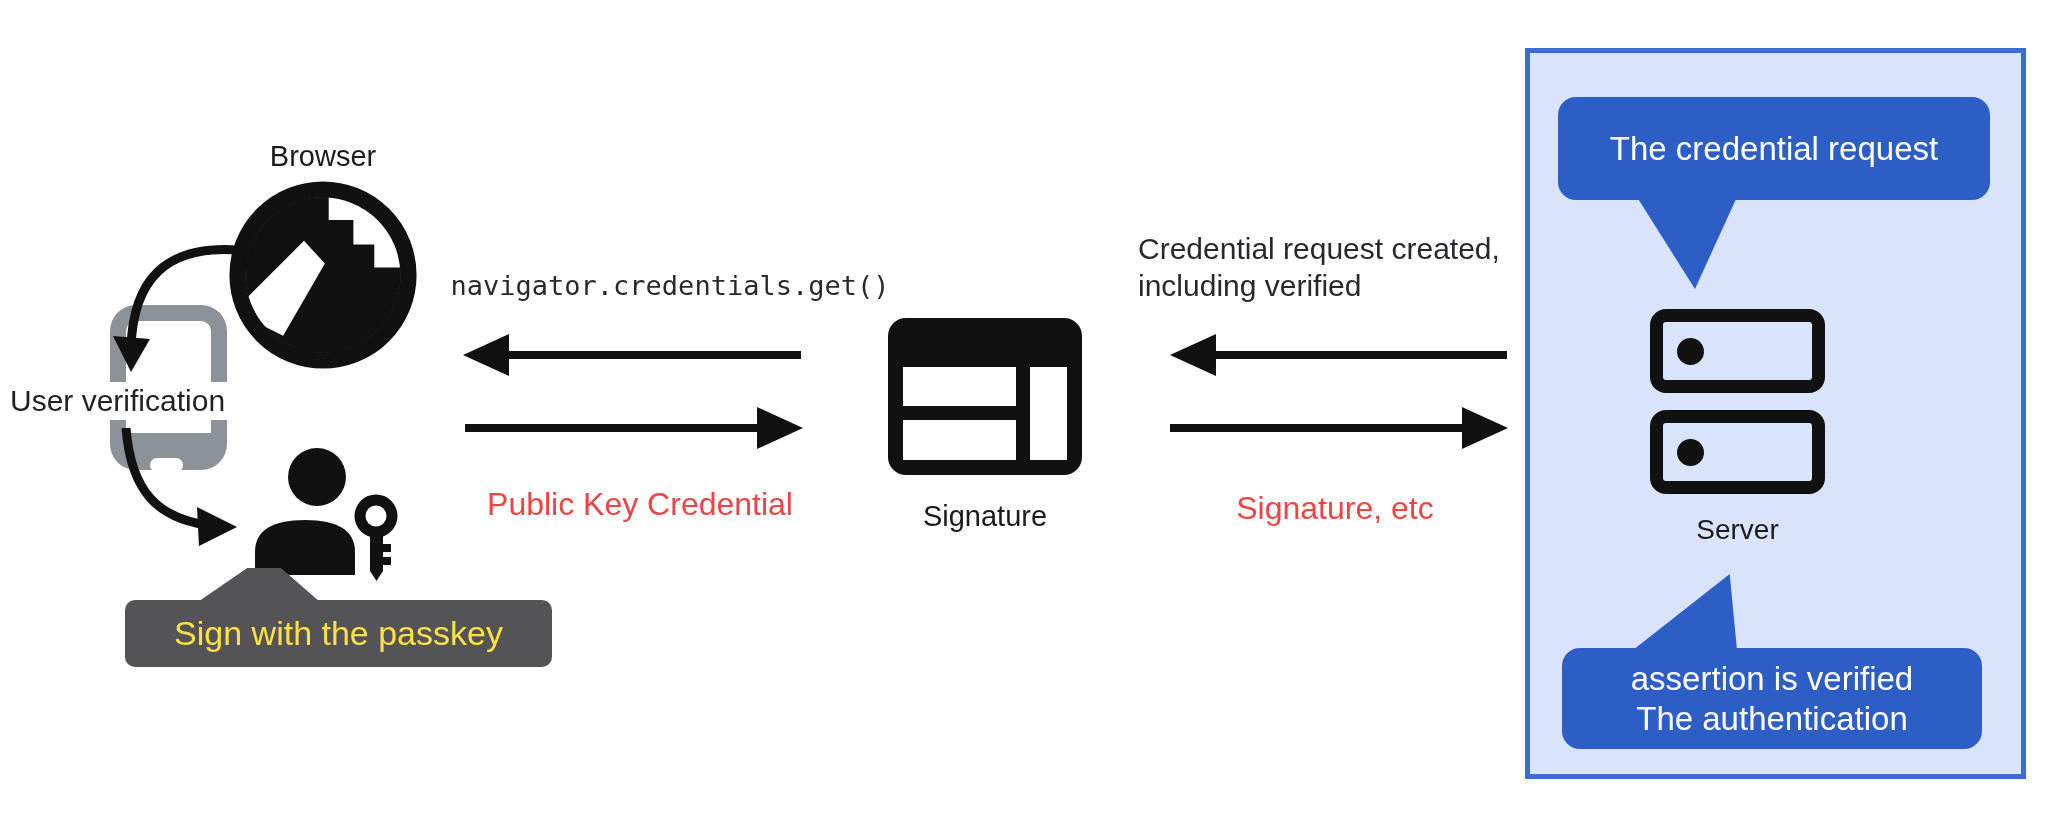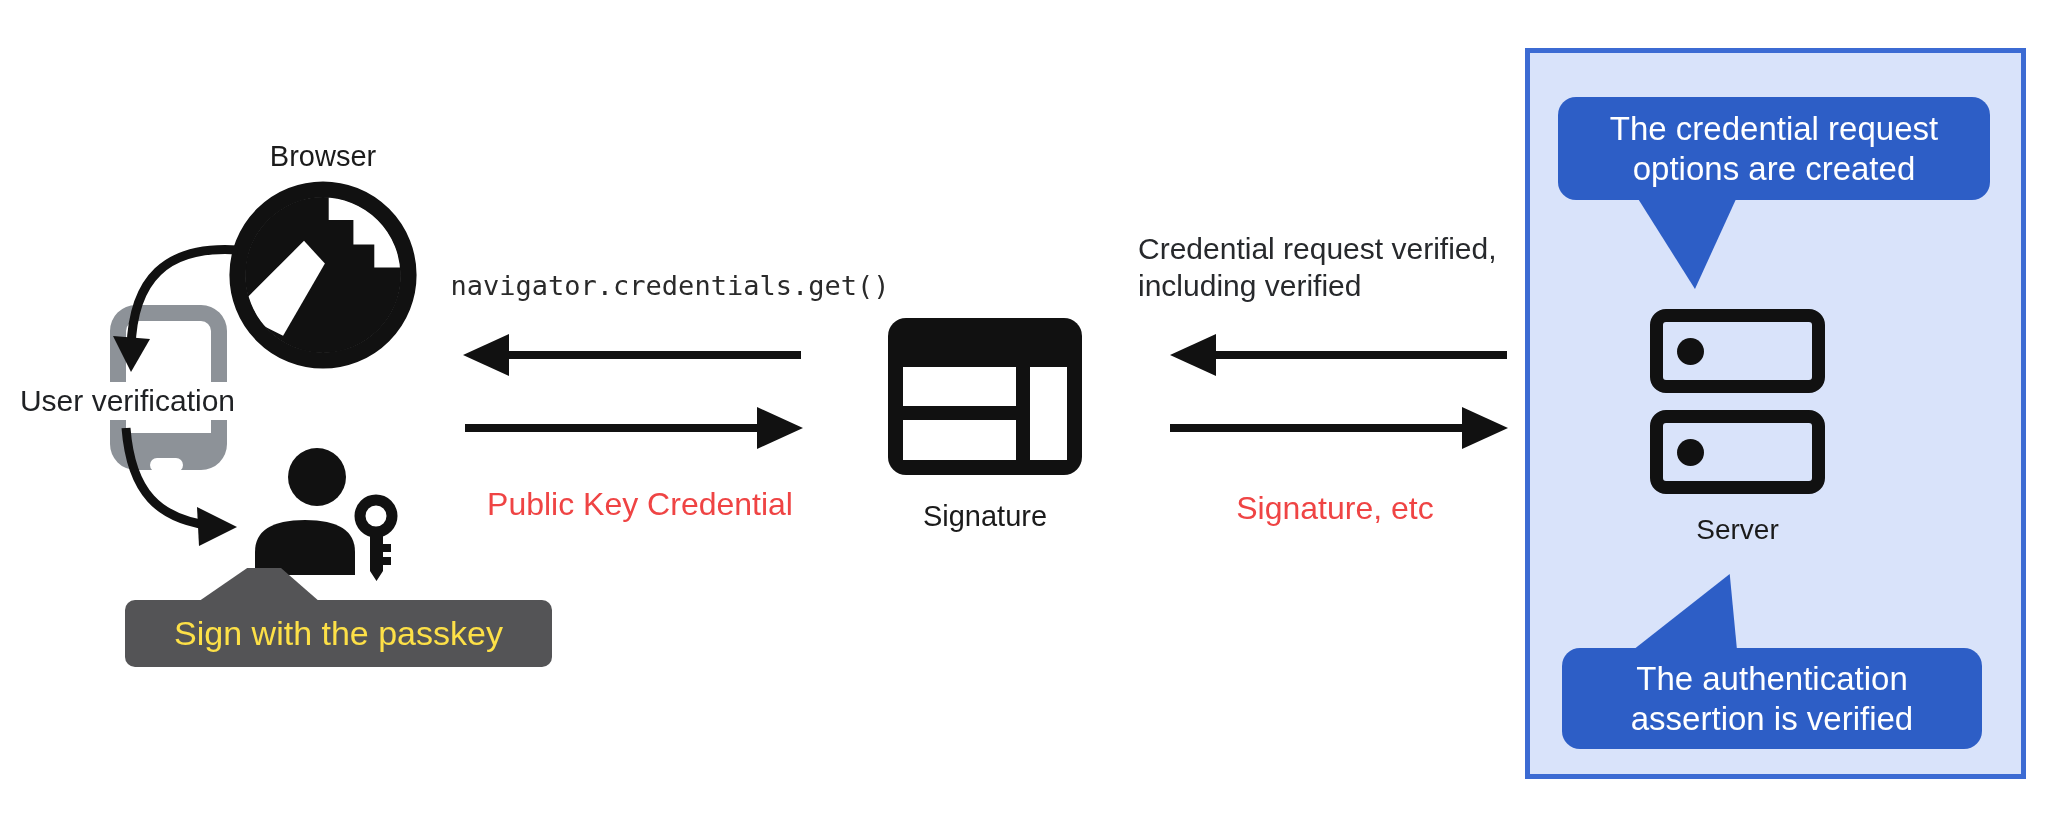--- a/index.html
+++ b/index.html
@@ -16,21 +16,21 @@
   .hbar{position:absolute;height:8px;background:#111;}
   .head{position:absolute;width:0;height:0;border-top:21px solid transparent;border-bottom:21px solid transparent;}
   .head-left{border-right:46px solid #111;}
   .head-right{border-left:46px solid #111;}
 
   
   .phone{position:absolute;left:110px;top:305px;width:85px;height:112px;background:#fff;
          border:16px solid var(--phone-gray,#8d9298);border-bottom-width:37px;border-radius:26px;}
   .phone-slot{position:absolute;left:150px;top:458px;width:33px;height:14px;background:#fff;border-radius:7px;}
 
-  .uv-label{position:absolute;left:10px;top:382px;width:235px;text-align:center;
+  .uv-label{position:absolute;left:10px;top:382px;width:235px;text-align:left;
             font-size:30px;color:#1f2124;background:#fff;padding:2px 0;}
 
   
   .sign-box{position:absolute;left:125px;top:600px;width:427px;height:67px;background:var(--dark-gray,#545456);
             border-radius:10px;display:flex;align-items:center;justify-content:center;}
   .sign-box span{color:#fde047;font-size:34px;}
   .sign-tail{position:absolute;left:190px;top:568px;width:130px;height:34px;background:var(--dark-gray,#545456);
              clip-path:polygon(6% 100%,44% 0,70% 0,100% 100%);}
 
   
@@ -115,43 +115,42 @@
   <div class="abs flow-text" style="left:460px;top:486px;width:360px;">Public Key Credential</div>
 
   <div class="frontend-icon">
     <div class="fe-cut fe-a"></div>
     <div class="fe-cut fe-b"></div>
     <div class="fe-cut fe-c"></div>
   </div>
   <div class="abs label-bold" style="left:888px;top:500px;width:194px;">Signature</div>
 
   <div class="abs" style="left:1138px;top:230px;width:395px;font-size:30px;line-height:37px;color:#27292c;">
-    <div>Credential request verified,</div>
+    <div>Credential request created,</div>
     <div>including verified</div>
   </div>
 
   <div class="hbar" style="left:1212px;top:351px;width:295px;"></div>
   <div class="head head-left" style="left:1170px;top:334px;"></div>
 
   <div class="hbar" style="left:1170px;top:424px;width:292px;"></div>
   <div class="head head-right" style="left:1462px;top:407px;"></div>
 
   <div class="abs flow-text" style="left:1200px;top:490px;width:270px;">Signature, etc</div>
 
   <div class="server-panel"></div>
 
   <div class="tail tail-top"></div>
   <div class="bubble bubble-top">
     <span>The credential request</span>
-    <span>options are created</span>
   </div>
 
   <div class="server-rect sr-1"></div>
   <div class="server-rect sr-2"></div>
   <div class="abs label-bold" style="left:1650px;top:514px;width:175px;font-size:28px;">Server</div>
 
   <div class="tail tail-bottom"></div>
   <div class="bubble bubble-bottom">
+    <span>assertion is verified</span>
     <span>The authentication</span>
-    <span>assertion is verified</span>
   </div>
 
 </div>
 
 </body></html>

